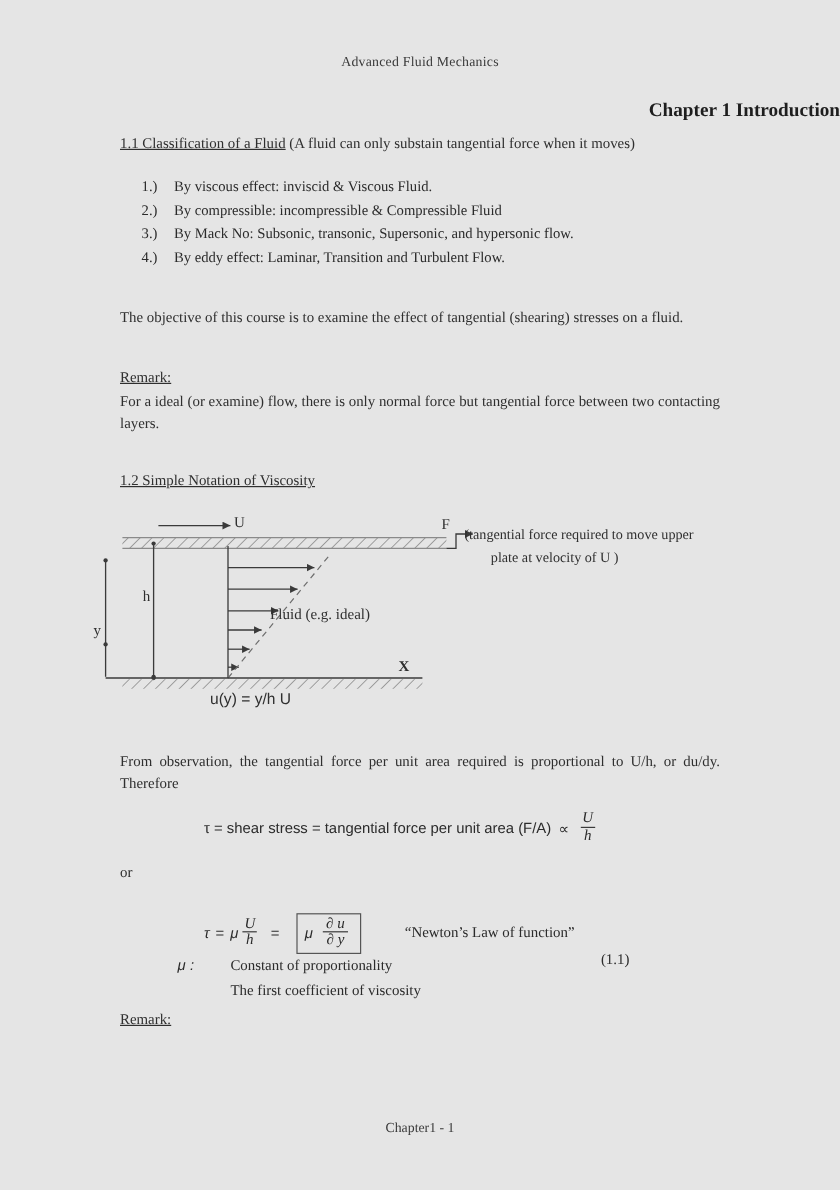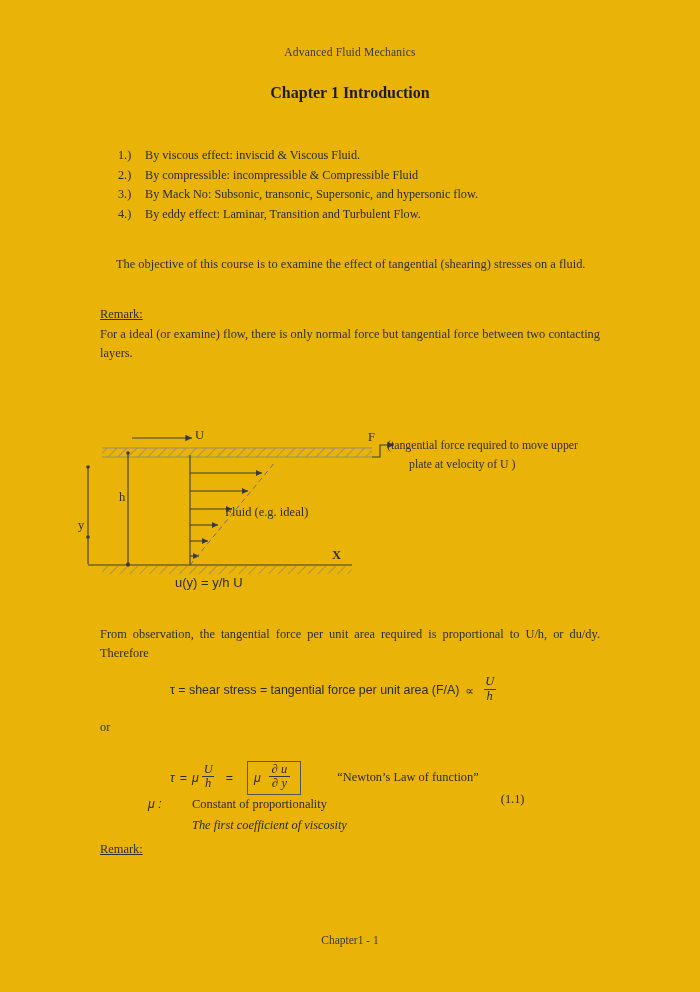--- a/index.html
+++ b/index.html
@@ -11,39 +11,39 @@
     width: 700px;
     height: 992px;
     position: relative;
     font-family: "Liberation Serif", "DejaVu Serif", serif;
     color: #2b2b2b;
     overflow: hidden;
   }
   .page {
     position: absolute;
     inset: 0;
-    background: #eab308;
+    background: #e5e5e5;
   }
   
   .doc-header {
     position: absolute;
     top: 46px;
     left: 0;
     right: 0;
     text-align: center;
     font-size: 11.5px;
     letter-spacing: .2px;
     color: #3a3a3a;
   }
   .chapter-title {
     position: absolute;
     top: 84px;
     left: 0;
     right: 0;
-    text-align: center;
+    text-align: right;
     font-size: 16px;
     font-weight: bold;
     color: #1e1e1e;
   }
   
   .body-text {
     position: absolute;
     left: 100px;
     width: 500px;
     font-size: 12.4px;
@@ -142,47 +142,54 @@
 </style>
 </head>
 <body>
 
 <div class="page">
 
   <div class="doc-header">Advanced Fluid Mechanics</div>
 
   <div class="chapter-title">Chapter 1 Introduction</div>
 
+  <div class="sec-head" style="top:112px;">
+    <span class="u-line">1.1 Classification of a Fluid</span>
+    <span>(A fluid can only substain tangential force when it moves)</span>
+  </div>
 
   <div class="list">
     <div class="list-item">
       <span class="list-num">1.)</span>
       <span class="list-txt">By viscous effect: inviscid &amp; Viscous Fluid.</span>
     </div>
     <div class="list-item">
       <span class="list-num">2.)</span>
       <span class="list-txt">By compressible: incompressible &amp; Compressible Fluid</span>
     </div>
     <div class="list-item">
       <span class="list-num">3.)</span>
       <span class="list-txt">By Mack No: Subsonic, transonic, Supersonic, and hypersonic flow.</span>
     </div>
     <div class="list-item">
       <span class="list-num">4.)</span>
       <span class="list-txt">By eddy effect: Laminar, Transition and Turbulent Flow.</span>
     </div>
   </div>
 
-  <div class="body-text" style="top:255px;margin-left:16px;">The objective of this course is to examine the effect of tangential (shearing) stresses on a fluid.</div>
+  <div class="body-text" style="top:255px;">The objective of this course is to examine the effect of tangential (shearing) stresses on a fluid.</div>
 
   <div class="body-text" style="top:305px;">
     <span class="u-line">Remark:</span>
   </div>
   <div class="body-text" style="top:325px;">For a ideal (or examine) flow, there is only normal force but tangential force between two contacting layers.</div>
 
+  <div class="sec-head" style="top:393px;">
+    <span class="u-line">1.2 Simple Notation of Viscosity</span>
+  </div>
 
   <div class="figure">
     <svg class="fig-svg" width="540" height="175" viewBox="0 0 540 175">
       <defs>
         <marker id="ah" markerWidth="7" markerHeight="7" refX="6" refY="3" orient="auto">
           <path d="M0,0 L6,3 L0,6 z" fill="#3a3a3a"></path>
         </marker>
         <pattern id="hatch" width="7" height="7" patternUnits="userSpaceOnUse" patternTransform="rotate(45)">
           <line x1="0" y1="0" x2="0" y2="7" stroke="#7a7a7a" stroke-width="1.1"></line>
         </pattern>
@@ -268,21 +275,21 @@
       </span>
     </span>
     <span style="margin-left:36px;">“Newton’s Law of function”</span>
     <span style="margin-left:22px;margin-top:44px;">(1.1)</span>
   </div>
 
   <div style="position:absolute; left:148px; top:797px; font-size:12.4px; display:flex;">
     <span class="math ital" style="width:44px;">μ :</span>
     <span>Constant of proportionality</span>
   </div>
-  <div style="position:absolute; left:192px; top:818px; font-size:12.4px;font-style:italic;">The first coefficient of viscosity</div>
+  <div style="position:absolute; left:192px; top:818px; font-size:12.4px;">The first coefficient of viscosity</div>
 
   <div class="body-text" style="top:840px;">
     <span class="u-line">Remark:</span>
   </div>
 
   <div class="footer">Chapter1 - 1</div>
 
 </div>
 
 </body></html>

